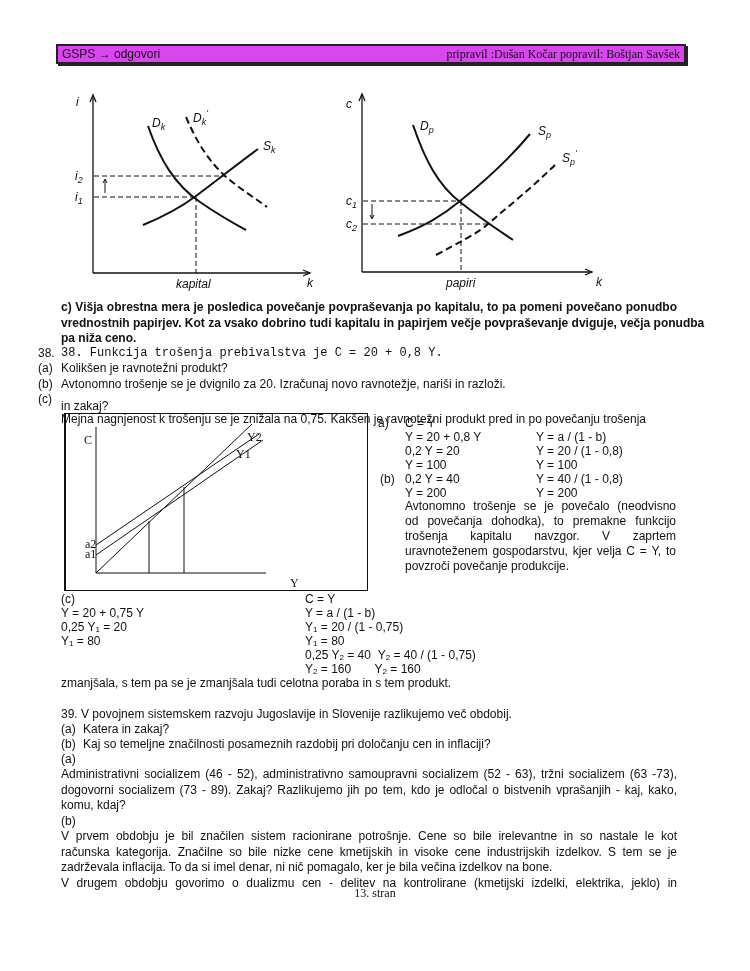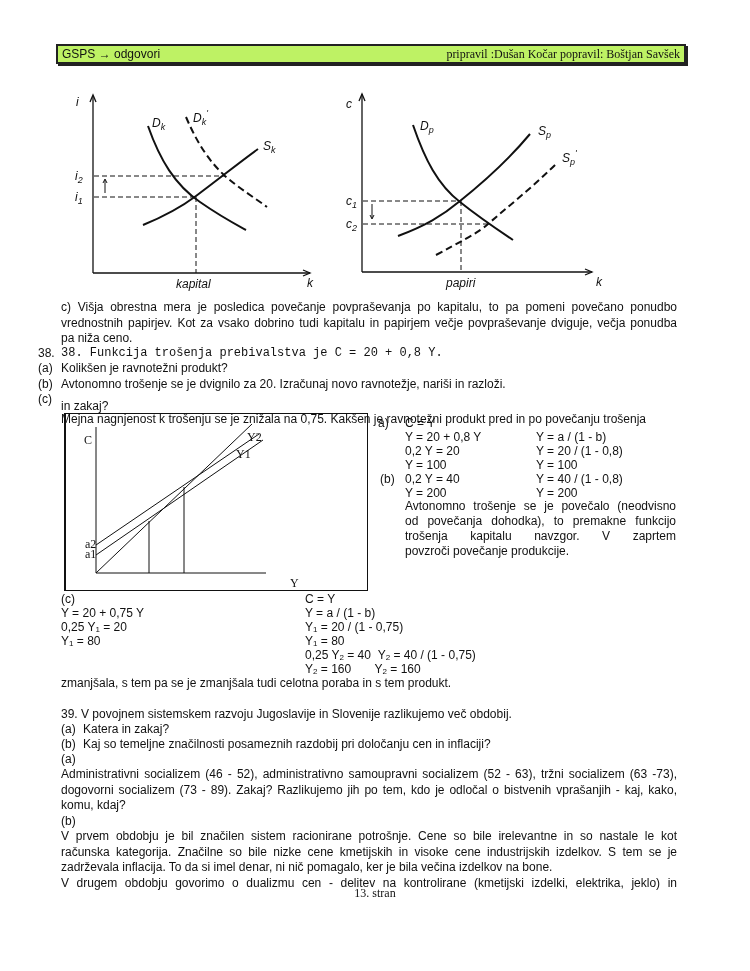--- a/index.html
+++ b/index.html
@@ -1,22 +1,22 @@
 <!DOCTYPE html>
 <html><head>
 <meta charset="utf-8">
 <style>
   html, body { margin:0; padding:0; background:#fff; }
   body { width:750px; height:971px; position:relative; overflow:hidden; font-family:"Liberation Sans", sans-serif; color:#111; }
-  .header { position:absolute; left:56px; top:44px; width:630px; height:20px; border:2px solid #222; background:#bef264; box-shadow: 2px 2px 0 #222; box-sizing:border-box; }
+  .header { position:absolute; left:56px; top:44px; width:630px; height:20px; border:2px solid #222; background:#d946ef; box-shadow: 2px 2px 0 #222; box-sizing:border-box; }
   .header .left { position:absolute; left:4px; top:1px; font-size:12px; font-family:"Liberation Sans", sans-serif; }
   .header .right { position:absolute; right:4px; top:1px; font-size:12px; font-family:"Liberation Serif", serif; }
   .fig { position:absolute; }
   .txt { position:absolute; font-size:12px; line-height:15.6px; }
-  .just { text-align:justify; text-align-last:left; }
+  .just { text-align:justify; text-align-last:left;font-weight:bold; }
   .line { white-space:nowrap; }
   .row { position:absolute; font-size:12px; white-space:nowrap; }
   sub { font-size:8px; vertical-align:-1px; }
   .graphbox { position:absolute; left:64px; top:413px; width:304px; height:178px; border:1.5px solid #111; border-left:2px solid #111; box-sizing:border-box; border-top:1.5px solid #111; }
   .footer { position:absolute; left:0; width:750px; top:886px; text-align:center; font-size:12px; font-family:"Liberation Serif", serif; }
 </style>
 </head>
 <body>
 
 <div class="header">
@@ -134,20 +134,21 @@
 <div class="row" style="left:536px;top:458px;">Y = 100</div>
 <div class="row" style="left:380px;top:472px;">(b)</div>
 <div class="row" style="left:405px;top:472px;">0,2 Y = 40</div>
 <div class="row" style="left:536px;top:472px;">Y = 40 / (1 - 0,8)</div>
 <div class="row" style="left:405px;top:486px;">Y = 200</div>
 <div class="row" style="left:536px;top:486px;">Y = 200</div>
 <div class="txt" style="left:405px;top:499px;width:271px;line-height:15px;">
   <div class="line" style="text-align:justify;text-align-last:justify;">Avtonomno trošenje se je povečalo (neodvisno</div>
   <div class="line" style="text-align:justify;text-align-last:justify;">od povečanja dohodka), to premakne funkcijo</div>
   <div class="line" style="text-align:justify;text-align-last:justify;word-spacing:18px;">trošenja kapitalu navzgor. V zaprtem</div>
+  <div class="line" style="text-align:justify;text-align-last:justify;">uravnoteženem gospodarstvu, kjer velja C = Y, to</div>
   <div class="line">povzroči povečanje produkcije.</div>
 </div>
 
 <div class="row" style="left:61px;top:592px;">(c)</div>
 <div class="row" style="left:61px;top:606px;">Y = 20 + 0,75 Y</div>
 <div class="row" style="left:61px;top:620px;text-align:center;">0,25 Y<sub>1</sub> = 20</div>
 <div class="row" style="left:61px;top:634px;">Y<sub>1</sub> = 80</div>
 <div class="row" style="left:305px;top:592px;">C = Y</div>
 <div class="row" style="left:305px;top:606px;">Y = a / (1 - b)</div>
 <div class="row" style="left:305px;top:620px;">Y<sub>1</sub> = 20 / (1 - 0,75)</div>

